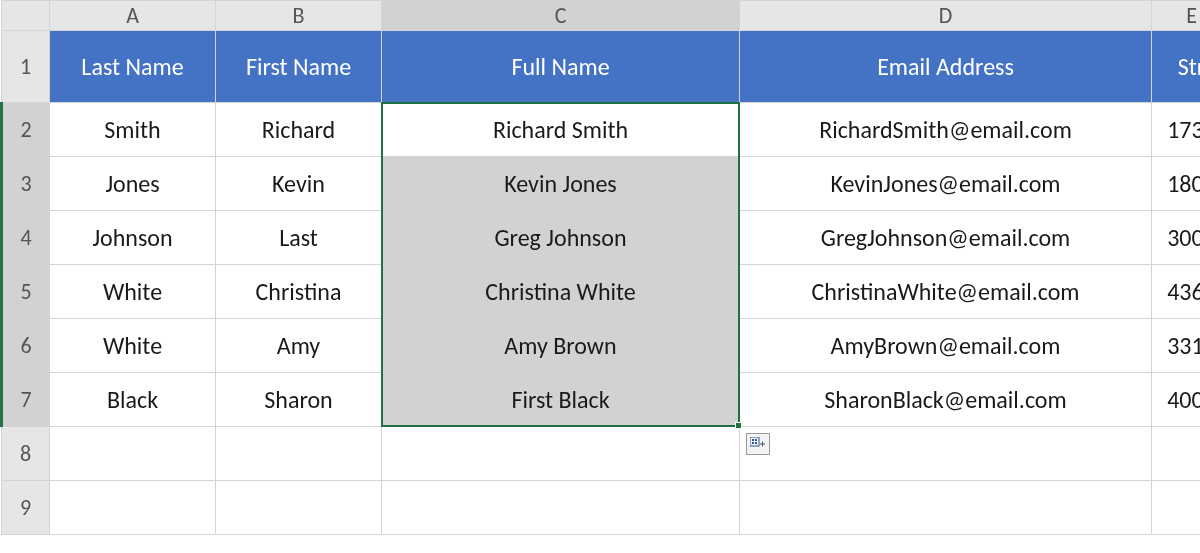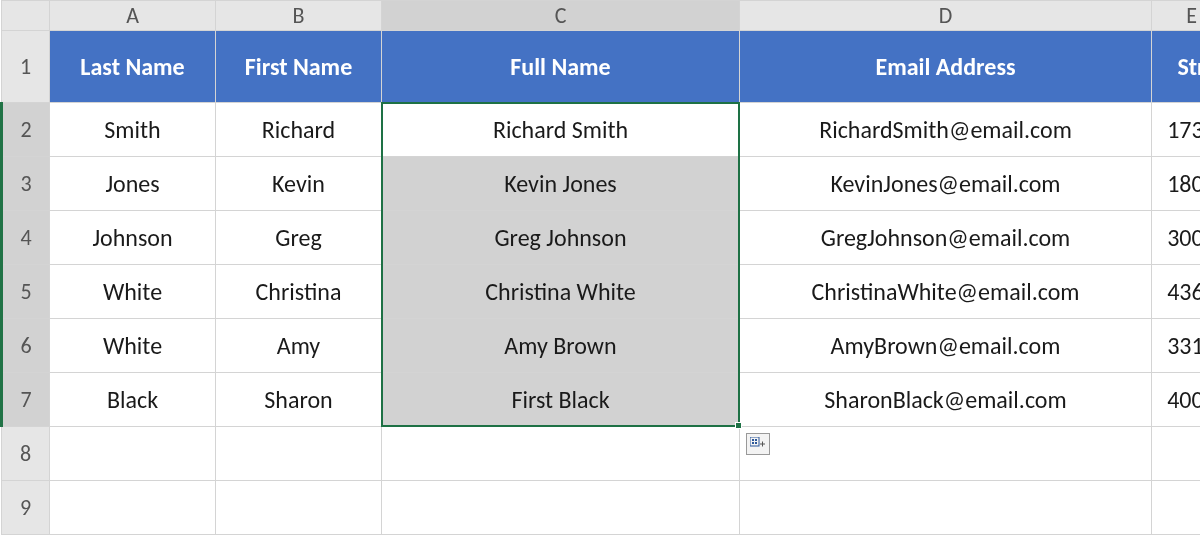--- a/index.html
+++ b/index.html
@@ -38,21 +38,21 @@
     height: 30px;
   }
   .grid .col-hdr { height: 30px; }
   .grid .row-hdr { width: 48px; text-align: center; padding:0; }
   .grid .corner { width: 48px; height:30px; }
   .grid .col-hdr.active { background: #d2d2d2; }
   .grid .row-hdr.active { background: #d2d2d2; border-left: 3px solid #217346; }
   .grid tr.table-hdr td.data {
     background: #4472C4;
     color: #fff;
-    font-weight: 700;
+    font-weight: 400;
     text-align: center;
     font-size: 24px;
     height: 72px;
   }
   .grid td.sel-fill {
     background: #d2d2d2;
   }
   
   .sel-border {
     position: absolute;
@@ -133,21 +133,21 @@
     <th class="row-hdr active">3</th>
     <td class="data">Jones</td>
     <td class="data">Kevin</td>
     <td class="data sel-fill">Kevin Jones</td>
     <td class="data">KevinJones@email.com</td>
     <td class="data">1807</td>
   </tr>
   <tr>
     <th class="row-hdr active">4</th>
     <td class="data">Johnson</td>
-    <td class="data">Greg</td>
+    <td class="data">Last</td>
     <td class="data sel-fill">Greg Johnson</td>
     <td class="data">GregJohnson@email.com</td>
     <td class="data">3002</td>
   </tr>
   <tr>
     <th class="row-hdr active">5</th>
     <td class="data">White</td>
     <td class="data">Christina</td>
     <td class="data sel-fill">Christina White</td>
     <td class="data">ChristinaWhite@email.com</td>

